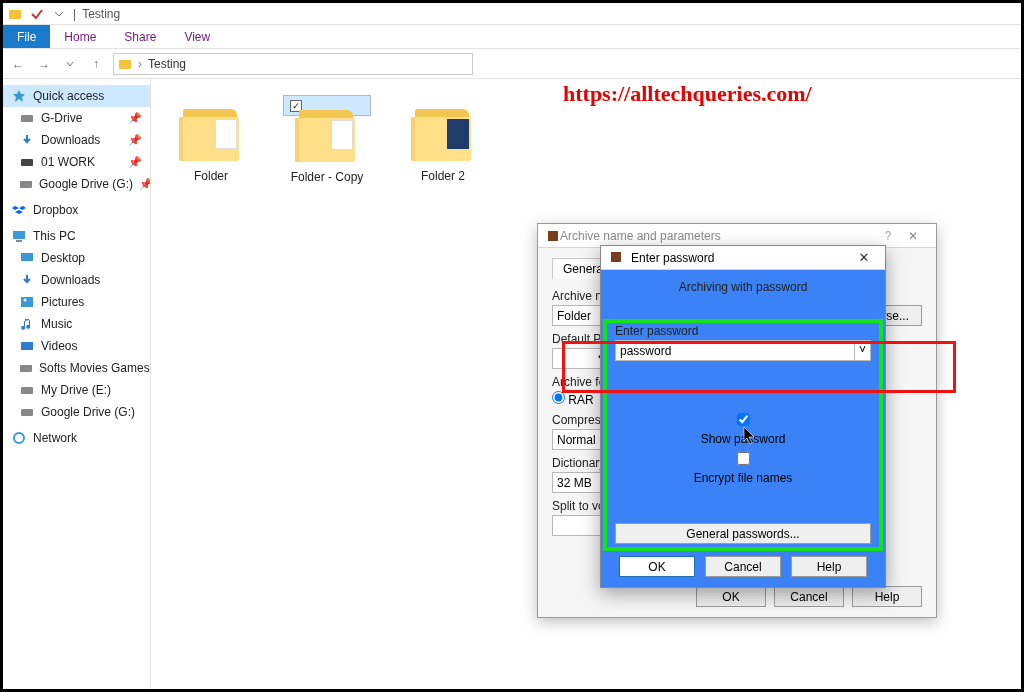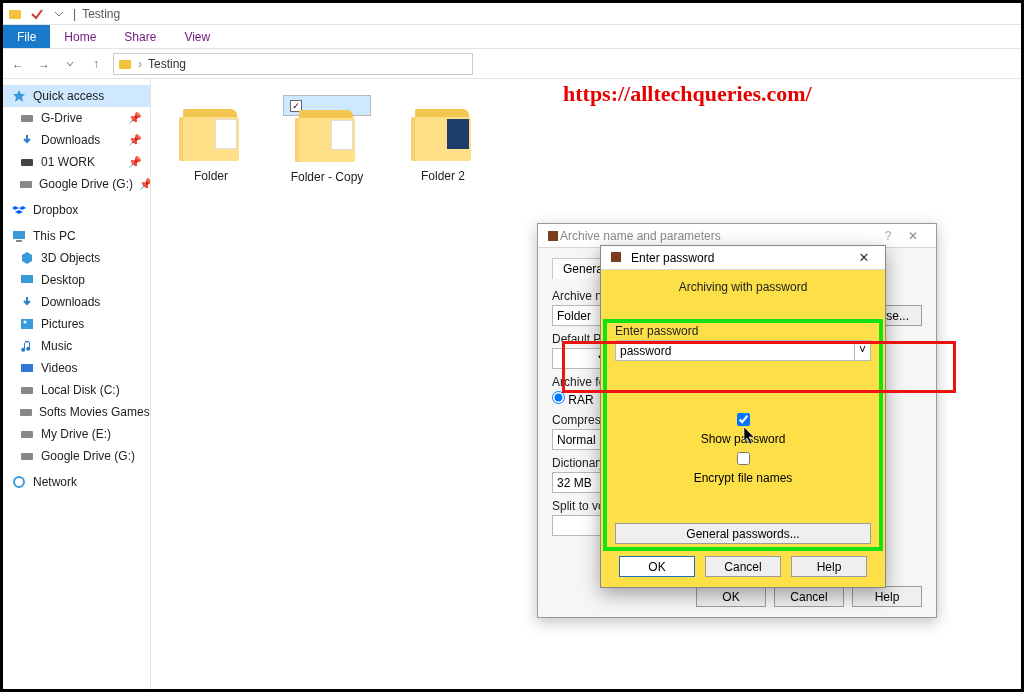--- a/index.html
+++ b/index.html
@@ -56,21 +56,21 @@
 .btn { border:1px solid #9c9c9c; background:#efefef; height:21px; padding:0 12px; font-size:12px; }
 .dA-buttons{ position:absolute; bottom:10px; right:14px; display:flex; gap:8px; }
 .dA-buttons .btn{ width:70px; }
 
 
 .dialogB { position: absolute; left: 597px; top: 242px; width: 286px; height: 343px; background: #fff; border: 1px solid #888; box-shadow: 0 6px 18px rgba(0,0,0,.35); }
 .dB-title { height: 24px; background:#fff; display:flex; align-items:center; padding:0 8px; border-bottom:1px solid #d7d7d7; }
 .dB-title .ic { width:16px; height:16px; }
 .dB-title .t { flex:1; font-size:12px; margin-left:6px; }
 .dB-title .x { width:26px; text-align:center; font-size:13px; color:#333; }
-.dB-body { padding: 10px 14px; background:#fde047; height: calc(100% - 24px); position:relative; }
+.dB-body { padding: 10px 14px; background:#3b82f6; height: calc(100% - 24px); position:relative; }
 .subtitle { text-align:center; font-size:12px; color:#222; margin-bottom:12px; }
 .pwbox { display:flex; align-items:center; }
 .pwbox input { flex:1; }
 .chkrow { display:flex; align-items:center; gap:6px; margin-top:6px; font-size:12px;flex-direction:column;}
 .chkrow input{ width:13px; height:13px; }
 .orgbtn { width: 100%; margin-top: 38px; }
 .dB-buttons { position:absolute; bottom:10px; left:0; right:0; display:flex; justify-content:center; gap:10px; }
 .dB-buttons .btn { width:76px; }
 .dB-buttons .btn.primary { border:1px solid #1f6fb5; background:#fff; }
 
@@ -193,28 +193,20 @@
           <svg width="14" height="14">
             <rect x="1" y="2" width="12" height="8" fill="#3a9ad9"></rect>
             <rect x="4" y="11" width="6" height="2" fill="#888"></rect>
           </svg>
         </span>
         <span>This PC</span>
       </div>
     <div class="item">
         <span class="sicon">
           <svg width="14" height="14">
-            <path d="M7 1l5 3v6l-5 3-5-3V4z" fill="#3a9ad9"></path>
-          </svg>
-        </span>
-        <span>3D Objects</span>
-      </div>
-    <div class="item">
-        <span class="sicon">
-          <svg width="14" height="14">
             <rect x="1" y="2" width="12" height="8" fill="#3a9ad9"></rect>
           </svg>
         </span>
         <span>Desktop</span>
       </div>
     <div class="item">
         <span class="sicon">
           <svg width="14" height="14">
             <path d="M7 2v7M4 6l3 3 3-3" stroke="#2e7cd1" stroke-width="2" fill="none"></path>
           </svg>
@@ -238,28 +230,20 @@
         </span>
         <span>Music</span>
       </div>
     <div class="item">
         <span class="sicon">
           <svg width="14" height="14">
             <rect x="1" y="3" width="12" height="8" fill="#2e7cd1"></rect>
           </svg>
         </span>
         <span>Videos</span>
-      </div>
-    <div class="item">
-        <span class="sicon">
-          <svg width="14" height="14">
-            <rect class="grey" x="1" y="4" width="12" height="7" rx="1"></rect>
-          </svg>
-        </span>
-        <span>Local Disk (C:)</span>
       </div>
     <div class="item">
         <span class="sicon">
           <svg width="14" height="14">
             <rect class="grey" x="1" y="4" width="12" height="7" rx="1"></rect>
           </svg>
         </span>
         <span>Softs Movies Games</span>
       </div>
     <div class="item">

